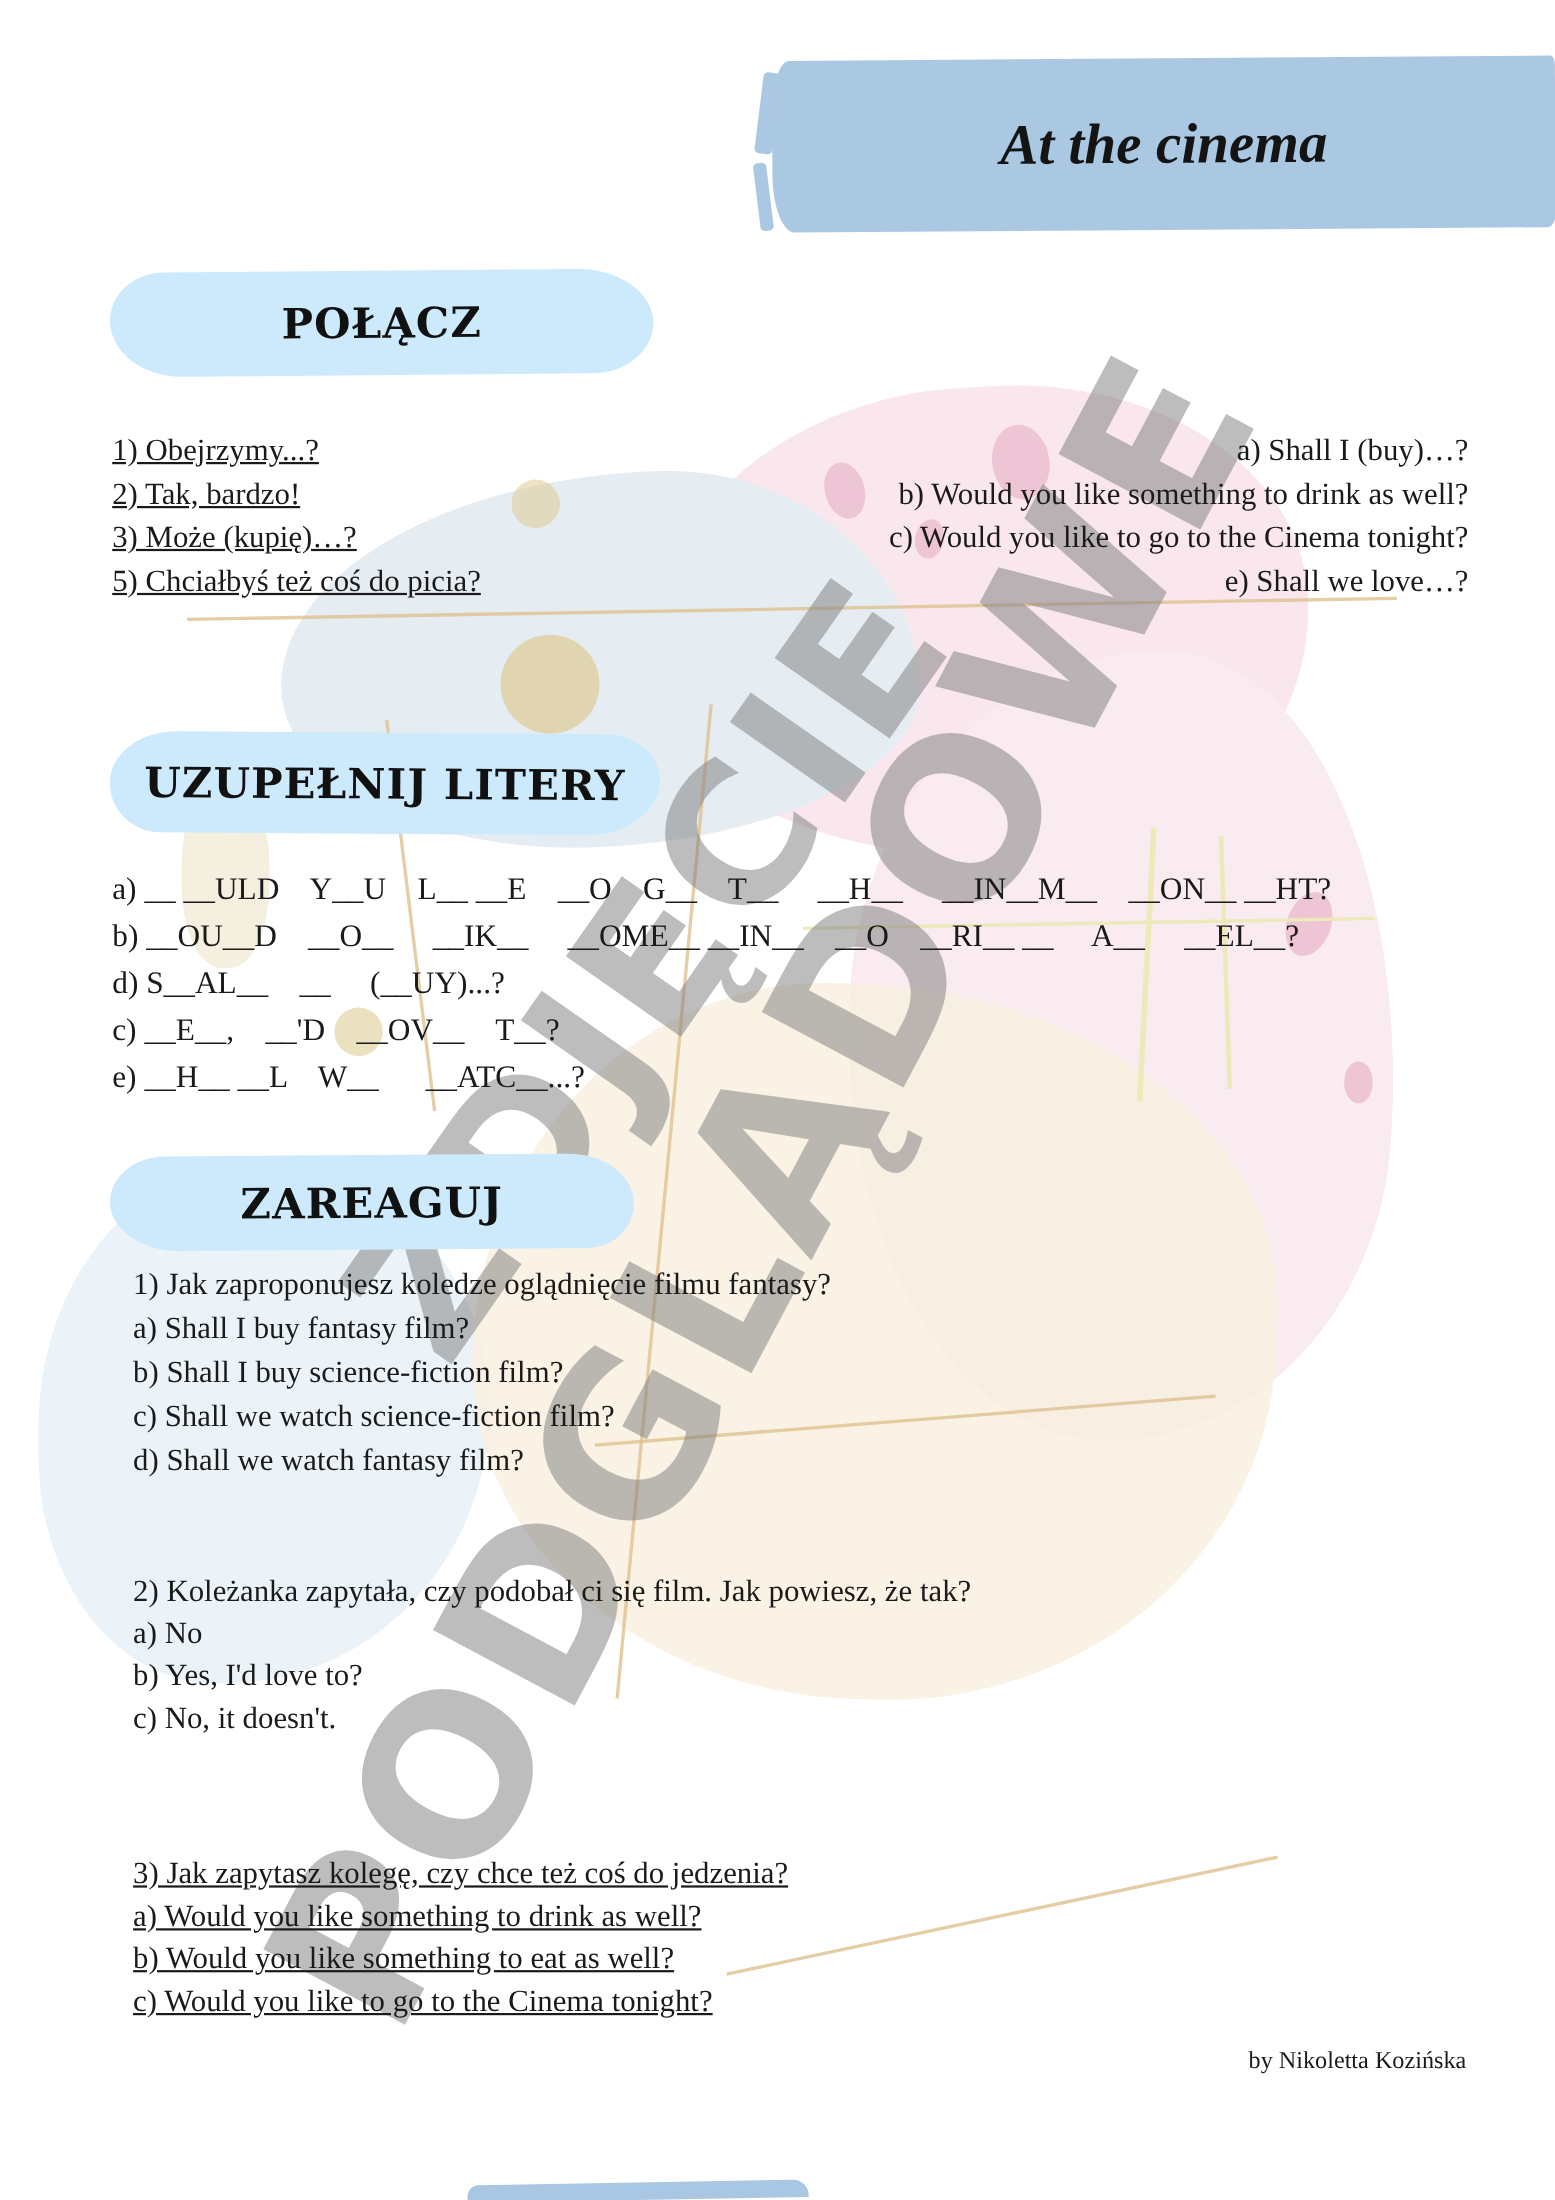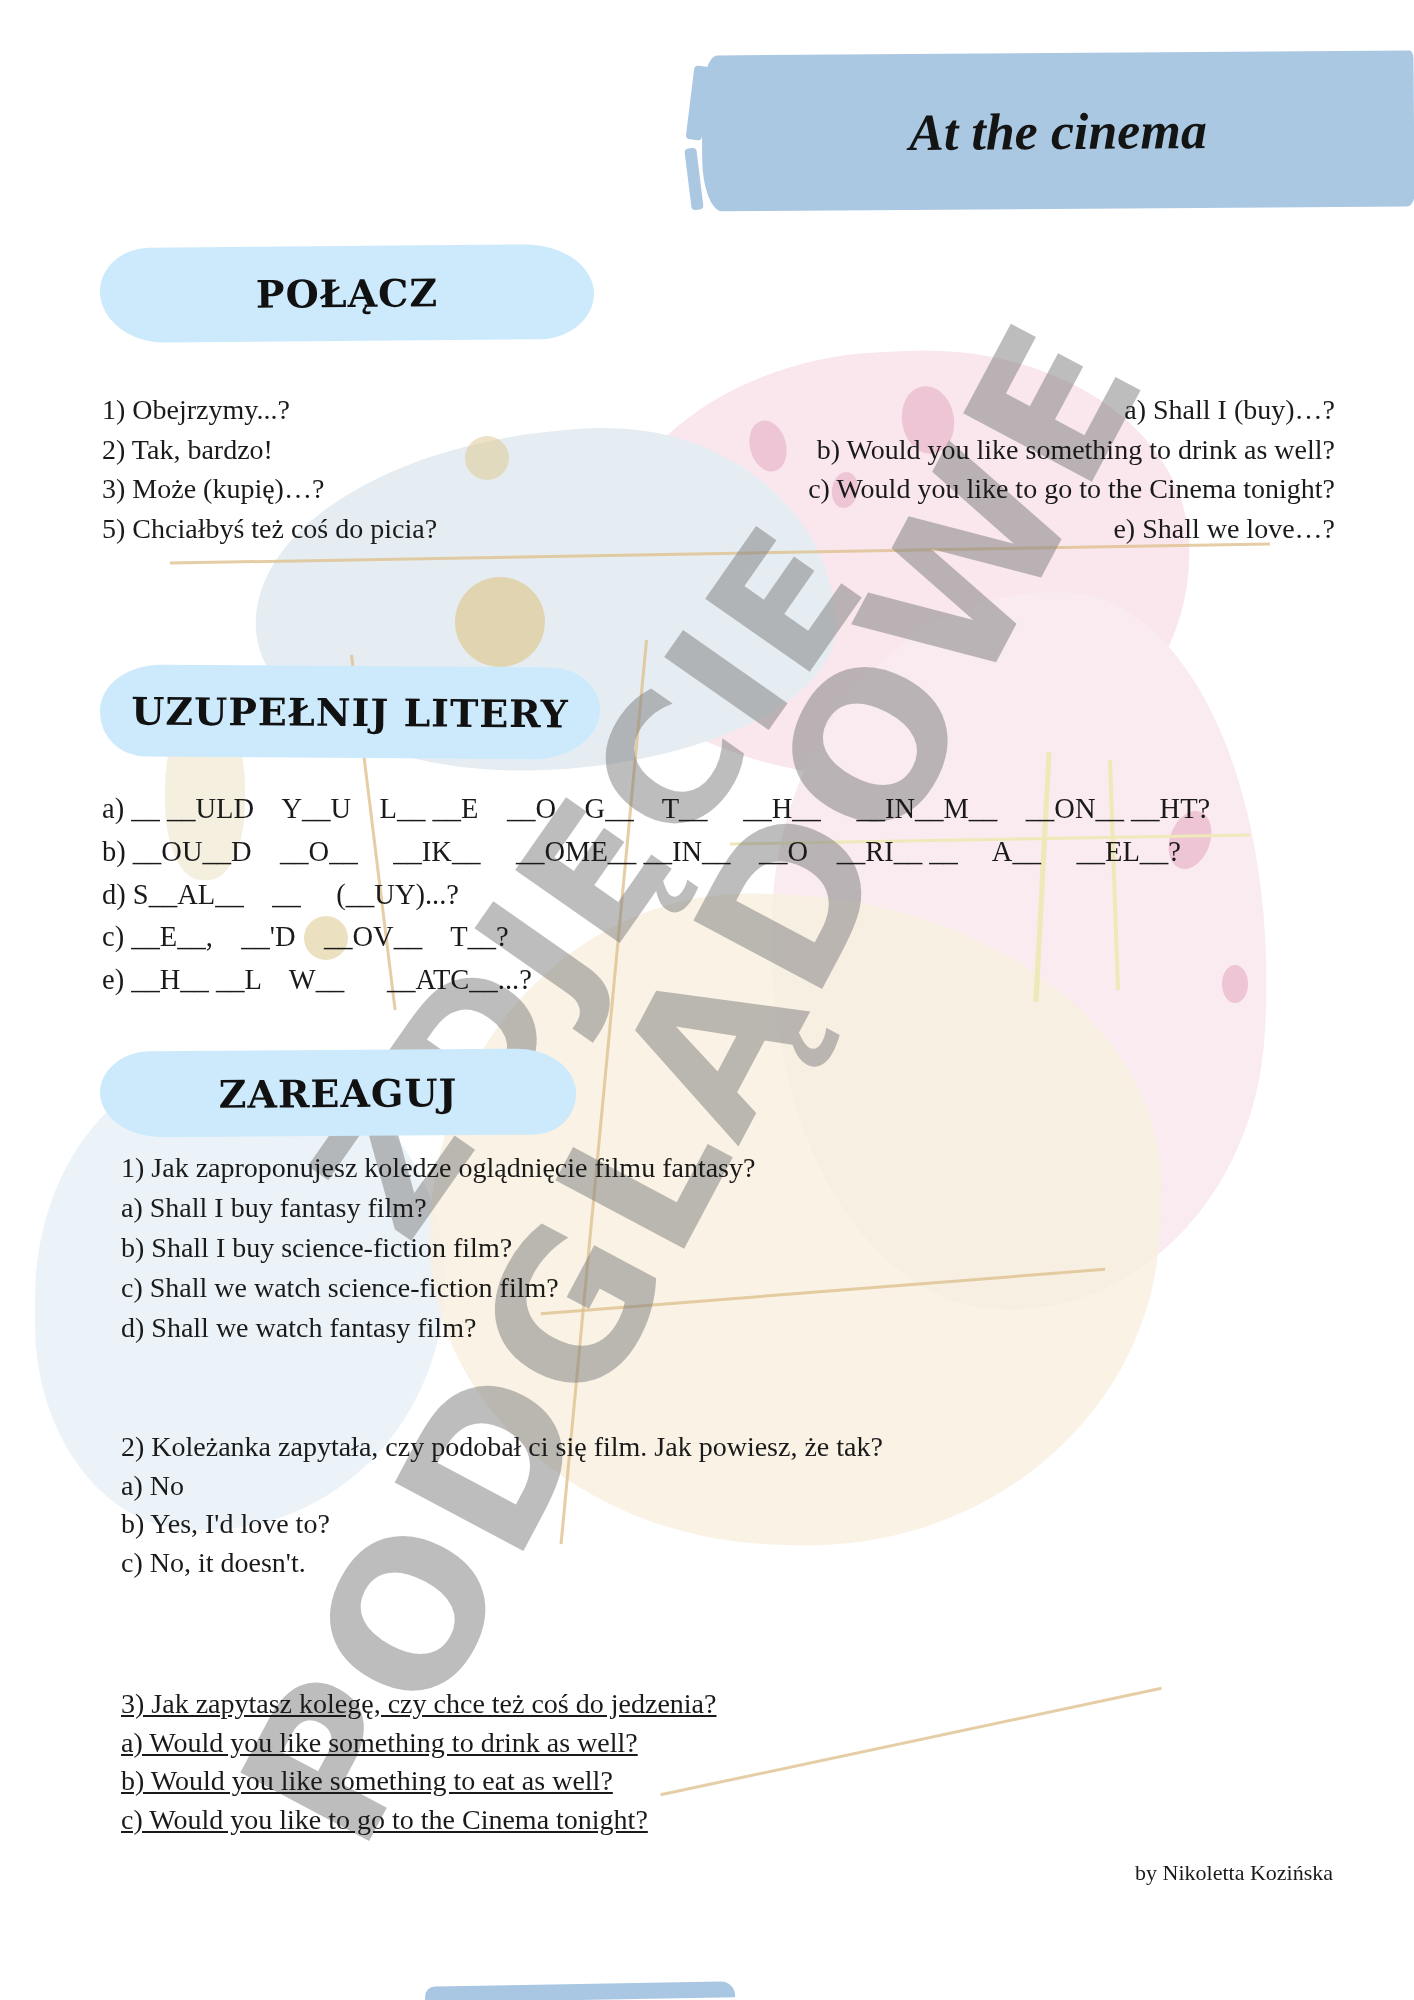--- a/index.html
+++ b/index.html
@@ -56,21 +56,21 @@
   .pill-match{left:100px;top:246px;width:494px;height:95px;
     border-radius:50px 70px 56px 66px / 44px 50px 46px 52px;transform:rotate(-.5deg);}
   .pill-fill{left:100px;top:666px;width:500px;height:92px;
     border-radius:64px 52px 70px 48px / 48px 44px 52px 46px;transform:rotate(.4deg);}
   .pill-react{left:100px;top:1050px;width:476px;height:86px;
     border-radius:56px 66px 48px 70px / 46px 50px 44px 50px;transform:rotate(-.4deg);}
   
   .content{position:absolute;z-index:5;font-size:28px;color:#1a1a1a;}
   .match-list{left:102px;top:390px;width:1233px;}
   .match-row{display:flex;justify-content:space-between;height:39.6px;line-height:39.6px;}
-  .match-left{text-align:left;}
+  .match-left{text-align:left;text-decoration:underline;}
   .match-right{text-align:right;}
   .fill-lines{left:102px;top:788px;width:1260px;font-size:28.5px;line-height:42.8px;}
   .fill-line{white-space:pre-wrap;}
   .qblock{width:1000px;line-height:40px;}
   .q1{left:121px;top:1148px;}
   .q2{left:121px;top:1428px;line-height:38.6px;}
   .q3{left:121px;top:1685px;line-height:38.6px;text-decoration:underline;}
   .qline{display:block;}
   .footer-credit{right:81px;top:1860px;font-size:22px;text-align:right;}
 </style>

